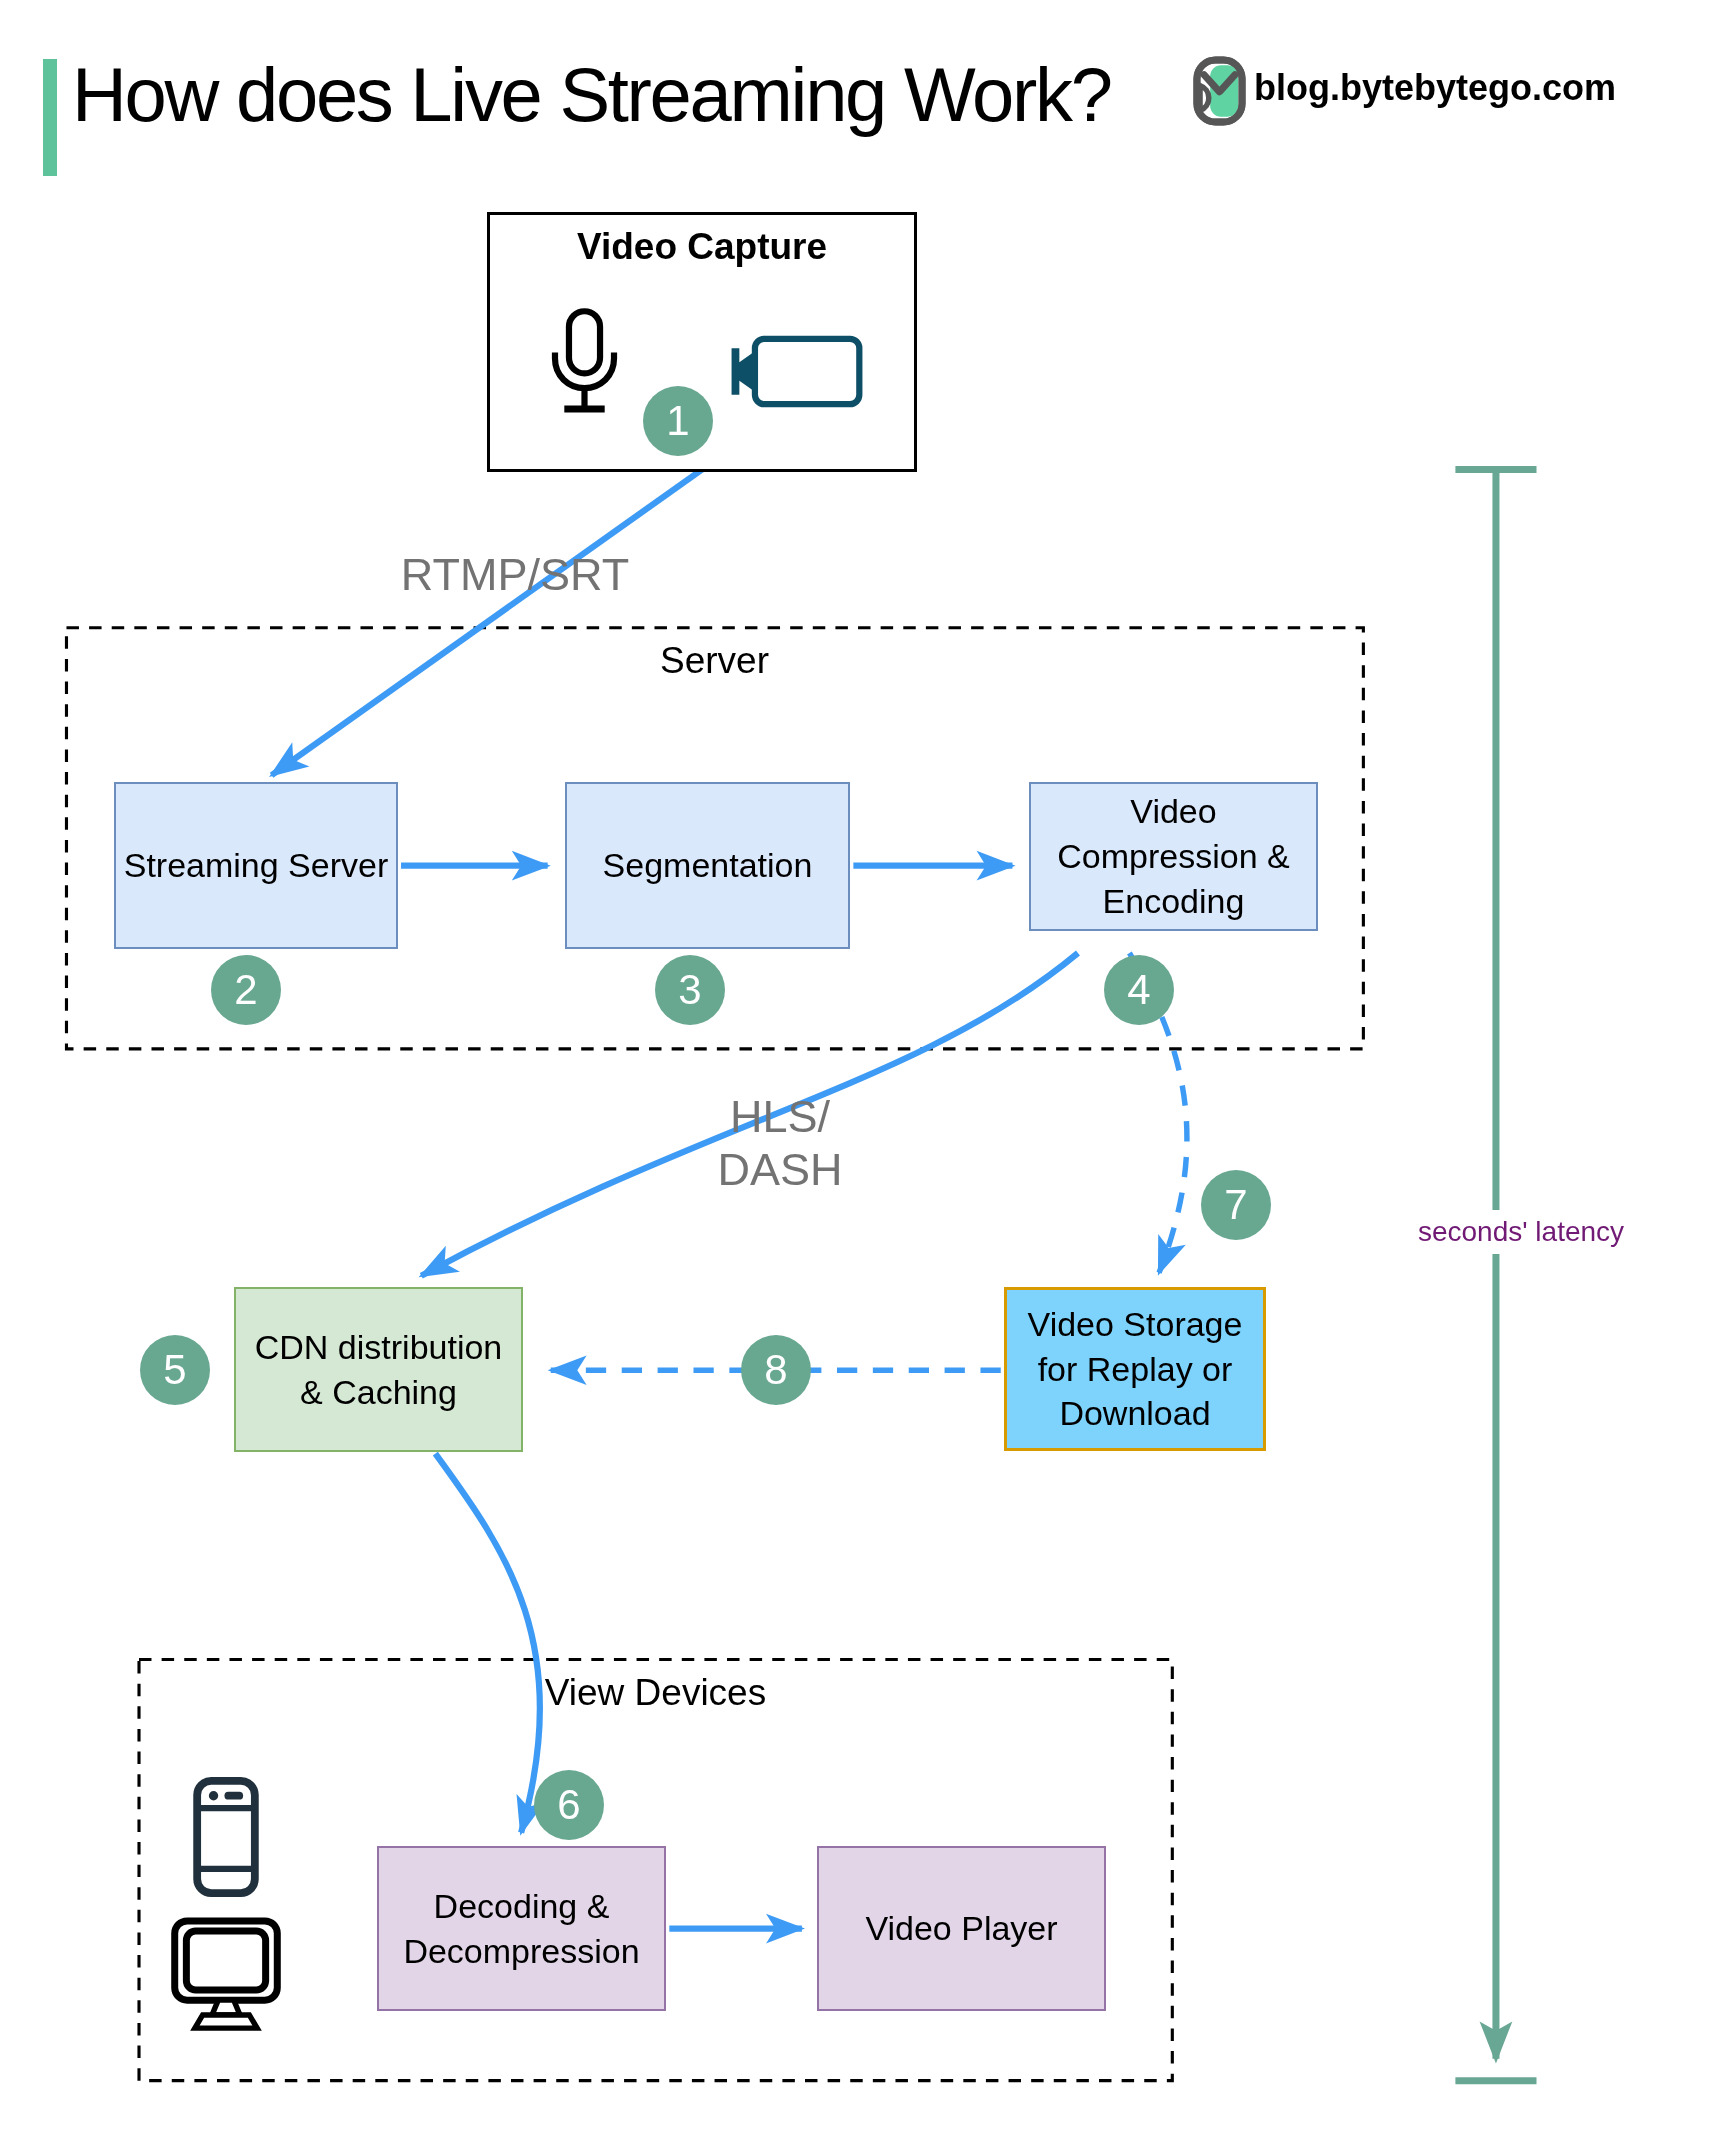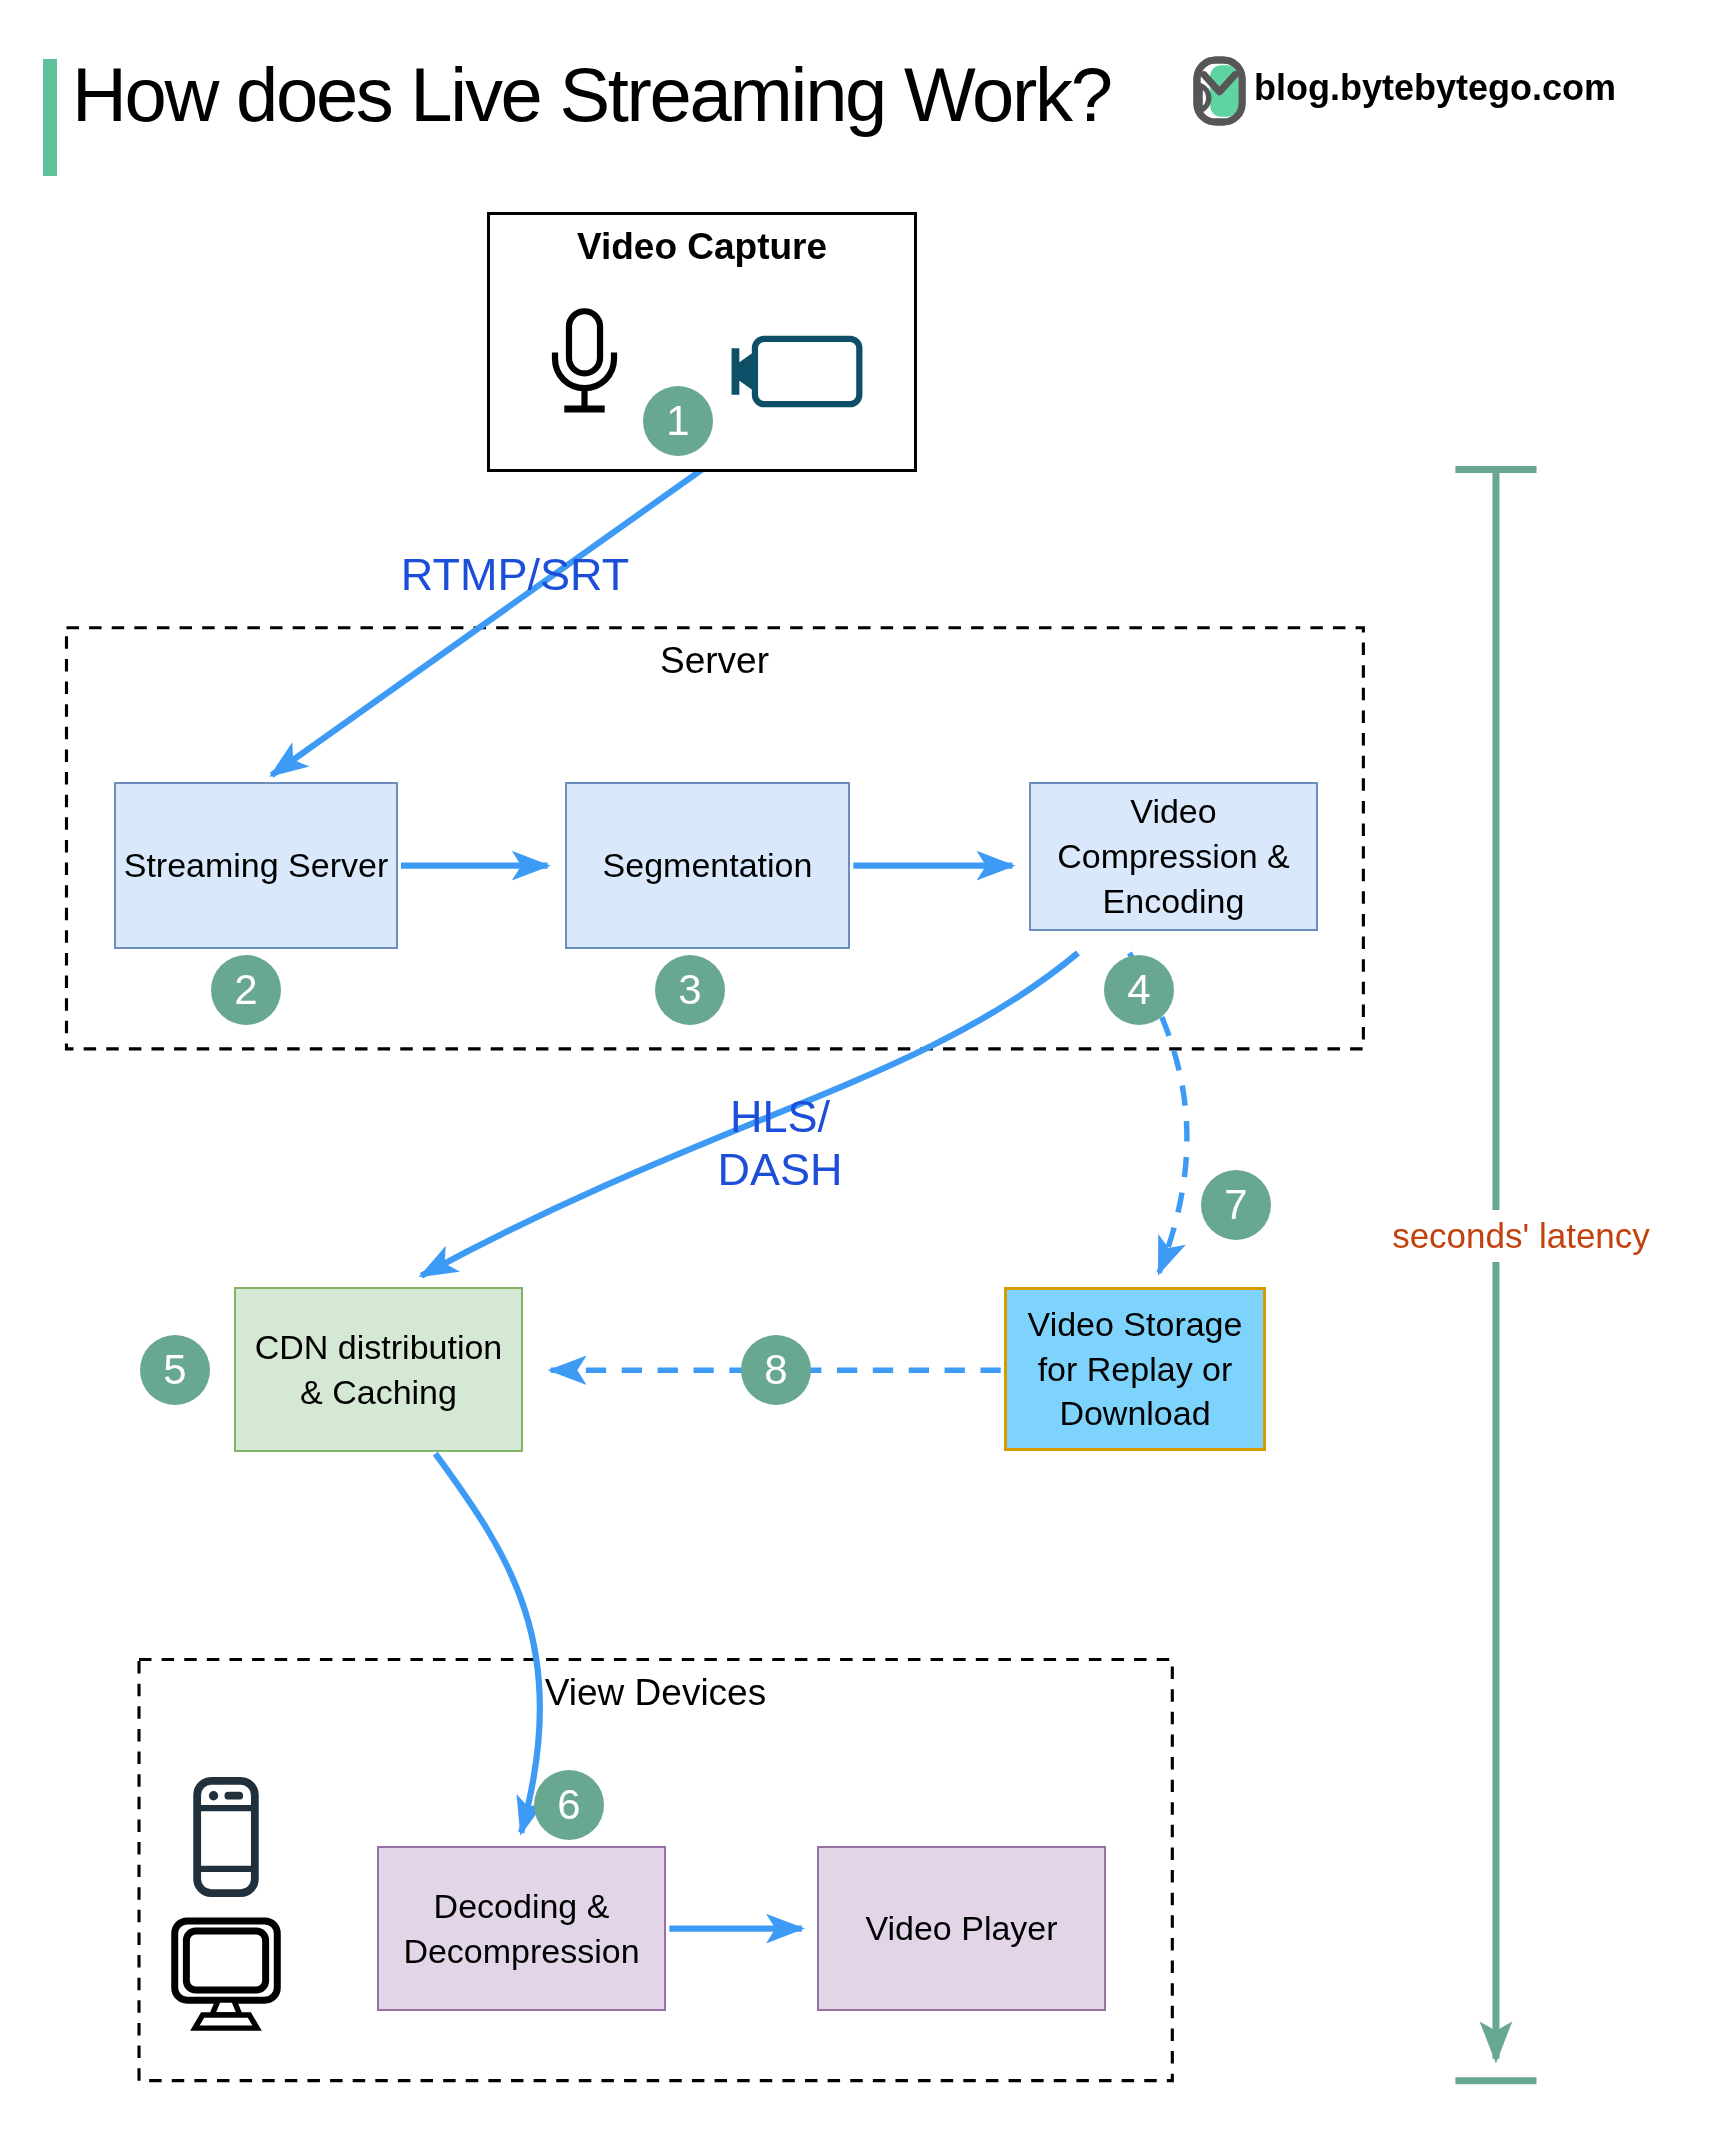--- a/index.html
+++ b/index.html
@@ -28,23 +28,23 @@
   .capture-box{position:absolute;left:487px;top:212px;width:424px;height:254px;border:3.9px solid #000;background:#fff;z-index:2;}
   .capture-title{position:absolute;left:0;top:11px;width:100%;text-align:center;font-size:37px;font-weight:700;}
 
   .group-label{position:absolute;text-align:center;font-size:37px;font-weight:400;z-index:2;}
 
   .step-circle{
     position:absolute;width:70px;height:70px;border-radius:50%;background:#68a790;
     color:#fff;font-size:42px;display:flex;align-items:center;justify-content:center;z-index:3;
   }
 
-  .edge-label{position:absolute;z-index:2;color:#1d4ed8;font-size:45px;text-align:center;white-space:pre-line;line-height:1.18;}
+  .edge-label{position:absolute;z-index:2;color:#737373;font-size:45px;text-align:center;white-space:pre-line;line-height:1.18;}
   .latency-label{
-    position:absolute;left:1348px;top:1210px;width:346px;z-index:2;color:#c2410c;font-size:35px;
+    position:absolute;left:1348px;top:1210px;width:346px;z-index:2;color:#701a75;font-size:28px;
     text-align:center;background:#fff;padding:6.2px 0;white-space:nowrap;
   }
   .icon{position:absolute;z-index:2;}
 </style>
 </head>
 <body>
 
 <div id="canvas">
 
   <svg id="wires" viewBox="0 0 2223 2730">

